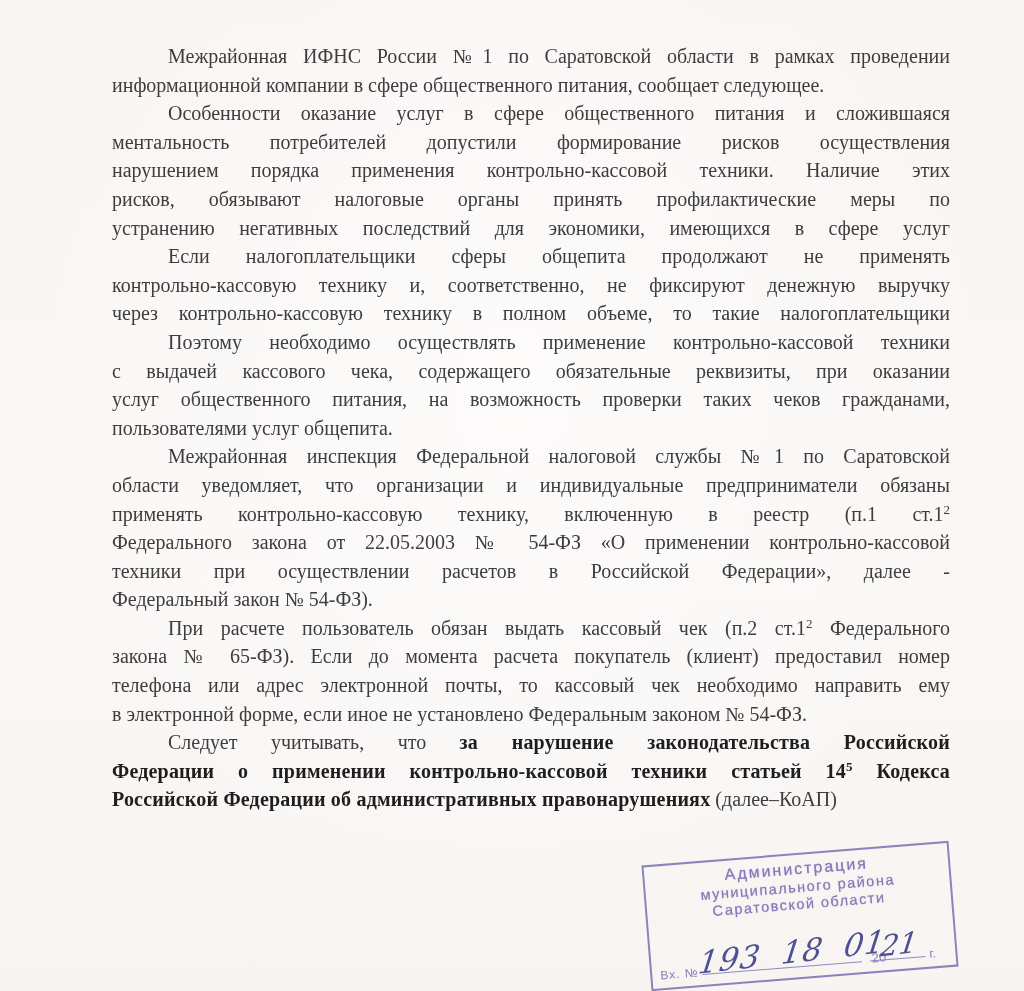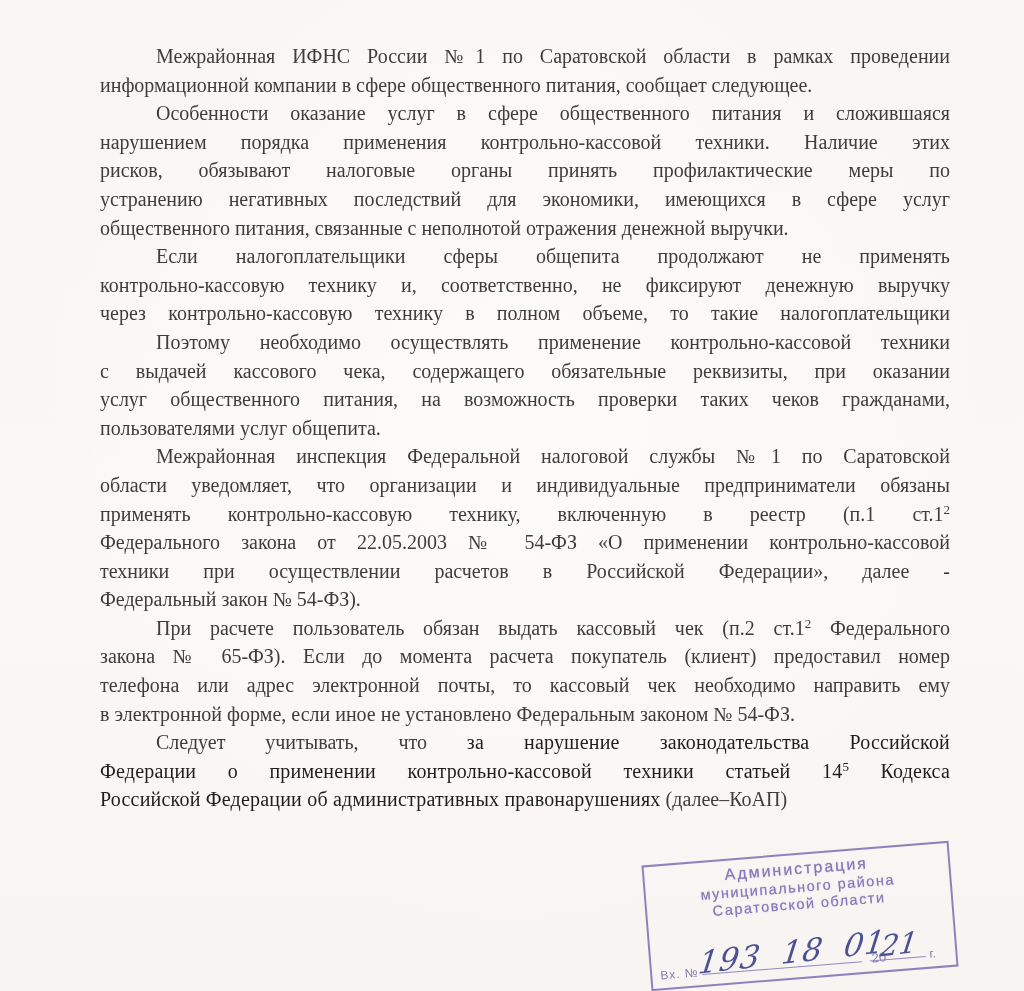--- a/index.html
+++ b/index.html
@@ -31,29 +31,30 @@
     color: #3d3d3d;
     font-size: 20px;
     line-height: 28.6px;
   }
   .para { margin: 0; padding: 0; }
   .line {
     text-align: justify;
     text-align-last: justify;
     text-justify: inter-word;
     white-space: normal;
+    margin-left: 12px;
   }
   .line.last {
     text-align-last: left;
   }
   .line.first {
     text-indent: 56px;
   }
   .b {
-    font-weight: normal;
+    font-weight: bold;
     color: #1e1e1e;
     letter-spacing: 0.2px;
   }
   .sup {
     font-size: 13px;
     vertical-align: 7px;
     line-height: 0;
   }
 
   
@@ -153,24 +154,24 @@
 
 <div class="textblock">
 
   <div class="para">
     <div class="line first">Межрайонная ИФНС России №1 по Саратовской области в рамках проведении</div>
     <div class="line last">информационной компании в сфере общественного питания, сообщает следующее.</div>
   </div>
 
   <div class="para">
     <div class="line first">Особенности оказание услуг в сфере общественного питания и сложившаяся</div>
+    <div class="line">ментальность потребителей допустили формирование рисков осуществления</div>
     <div class="line">нарушением порядка применения контрольно-кассовой техники. Наличие этих</div>
     <div class="line">рисков, обязывают налоговые органы принять профилактические меры по</div>
     <div class="line">устранению негативных последствий для экономики, имеющихся в сфере услуг</div>
-    <div class="line last">общественного питания, связанные с неполнотой отражения денежной выручки.</div>
   </div>
 
   <div class="para">
     <div class="line first">Если налогоплательщики сферы общепита продолжают не применять</div>
     <div class="line">контрольно-кассовую технику и, соответственно, не фиксируют денежную выручку</div>
     <div class="line">через контрольно-кассовую технику в полном объеме, то такие налогоплательщики</div>
   </div>
 
   <div class="para">
     <div class="line first">Поэтому необходимо осуществлять применение контрольно-кассовой техники</div>

